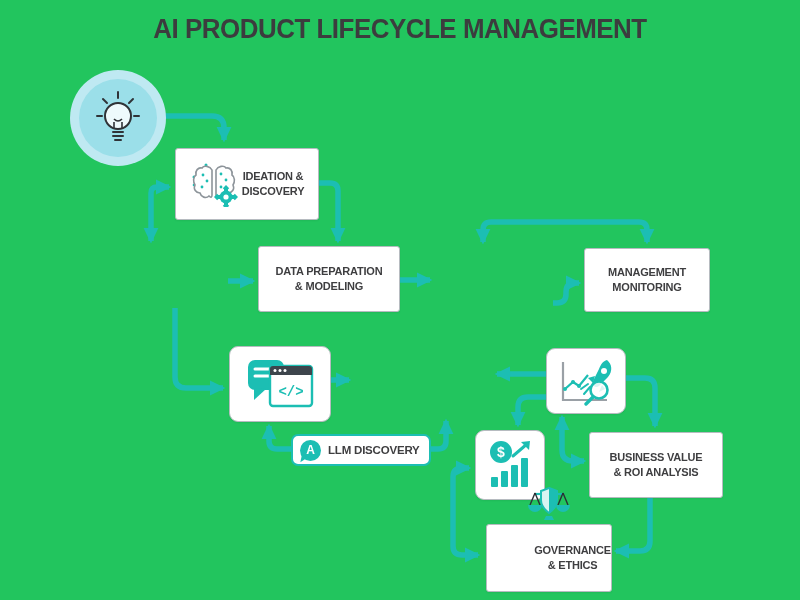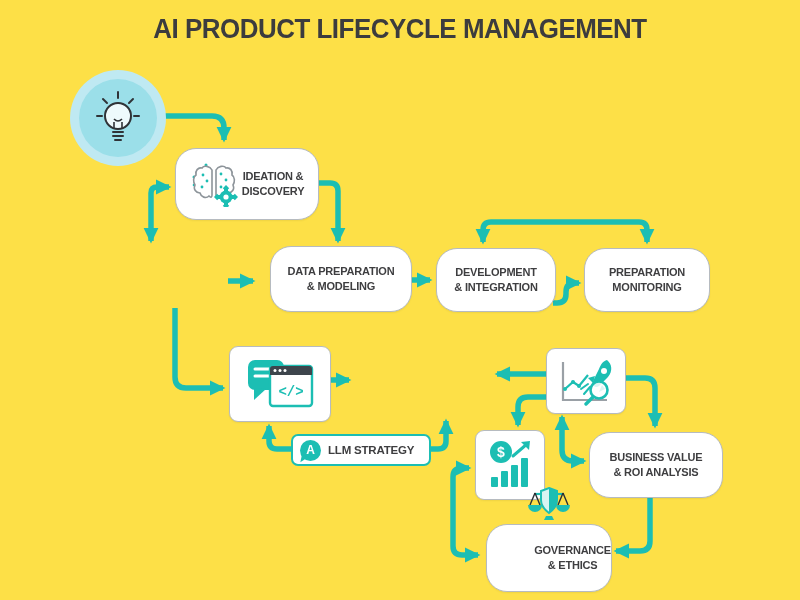--- a/index.html
+++ b/index.html
@@ -1,22 +1,22 @@
 <!DOCTYPE html>
 <html><head>
 <meta charset="utf-8">
 <style>
   html,body{margin:0;padding:0;}
   body{font-family:"Liberation Sans",sans-serif;background:#ffffff;}
-  #stage{position:relative;width:800px;height:600px;background:#fde047;overflow:hidden;}
+  #stage{position:relative;width:800px;height:600px;background:#22c55e;overflow:hidden;}
   #arrows{position:absolute;left:0;top:0;z-index:1;}
   .title{position:absolute;left:0;top:14px;width:800px;text-align:center;
          font-size:27px;font-weight:800;color:#3c3c3e;letter-spacing:-0.5px;z-index:3;
          transform:scaleX(.96);}
-  .node{position:absolute;background:#ffffff;border:1.6px solid #b6bbc0;border-radius:21px;
+  .node{position:absolute;background:#ffffff;border:1.6px solid #b6bbc0;border-radius:3px;
         box-shadow:0 1px 2px rgba(0,0,0,.06);display:flex;align-items:center;justify-content:center;
         z-index:2;}
   .node .lbl{font-size:11px;font-weight:700;color:#3e3e40;text-align:center;line-height:1.32;
              white-space:pre-line;letter-spacing:-0.2px;}
   .iconbox{position:absolute;background:#ffffff;border:1.6px solid #b6bbc0;border-radius:9px;
         box-shadow:0 1px 2px rgba(0,0,0,.06);display:flex;align-items:center;justify-content:center;
         z-index:2;}
   .bulb-outer{position:absolute;left:70px;top:70px;width:96px;height:96px;border-radius:50%;
         background:#bfe9f2;z-index:2;display:flex;align-items:center;justify-content:center;}
   .bulb-inner{width:78px;height:78px;border-radius:50%;background:#9bdfe9;
@@ -116,30 +116,26 @@
           <rect x="4" y="4" width="4.5" height="4.5" transform="rotate(45)"></rect>
           <circle cx="0" cy="0" r="6.5"></circle>
         </g>
         <circle cx="0" cy="0" r="2.6" fill="#ffffff"></circle>
       </g>
     </svg>
     <span class="lbl">IDEATION &amp;
 DISCOVERY</span>
   </div>
 
-  <div class="node" style="left:258px;top:246px;width:140px;height:64px;margin-left:12px;">
+  <div class="node" style="left:258px;top:246px;width:140px;height:64px;">
     <span class="lbl">DATA PREPARATION
 &amp; MODELING</span>
   </div>
-  <div class="node" style="left:436px;top:248px;width:118px;height:62px;">
-    <span class="lbl">DEVELOPMENT
-&amp; INTEGRATION</span>
-  </div>
   <div class="node" style="left:584px;top:248px;width:124px;height:62px;">
-    <span class="lbl">PREPARATION
+    <span class="lbl">MANAGEMENT
 MONITORING</span>
   </div>
 
   <div class="iconbox" style="left:229px;top:346px;width:100px;height:74px;">
     <svg width="72" height="56" viewBox="0 0 72 56">
       <rect x="4" y="4" width="36" height="30" rx="7" fill="#1cbeb3"></rect>
       <path d="M10,32 L10,44 L22,33 Z" fill="#1cbeb3"></path>
       <line x1="11" y1="13" x2="33" y2="13" stroke="#ffffff" stroke-width="3" stroke-linecap="round"></line>
       <line x1="11" y1="20" x2="26" y2="20" stroke="#ffffff" stroke-width="3" stroke-linecap="round"></line>
       <g>
@@ -168,21 +164,21 @@
         <path d="M35,31 L29,38 M33,28 L26,33" stroke="#1cbeb3" stroke-width="2" fill="none" stroke-linecap="round"></path>
       </g>
       <circle cx="49" cy="15" r="3" fill="#ffffff"></circle>
       <circle cx="44" cy="34" r="8.5" fill="#ffffff" fill-opacity="0.85" stroke="#1cbeb3" stroke-width="2.6"></circle>
       <line x1="38" y1="41" x2="31" y2="48" stroke="#1cbeb3" stroke-width="3.4" stroke-linecap="round"></line>
     </svg>
   </div>
 
   <div class="llm">
     <span class="badge">A</span>
-    <span class="lbl">LLM STRATEGY</span>
+    <span class="lbl">LLM DISCOVERY</span>
   </div>
 
   <div class="iconbox" style="left:475px;top:430px;width:68px;height:68px;">
     <svg width="50" height="52" viewBox="0 0 50 52">
       <g fill="#1cbeb3">
         <rect x="6" y="38" width="7" height="10" rx="1"></rect>
         <rect x="16" y="32" width="7" height="16" rx="1"></rect>
         <rect x="26" y="26" width="7" height="22" rx="1"></rect>
         <rect x="36" y="19" width="7" height="29" rx="1"></rect>
       </g>

